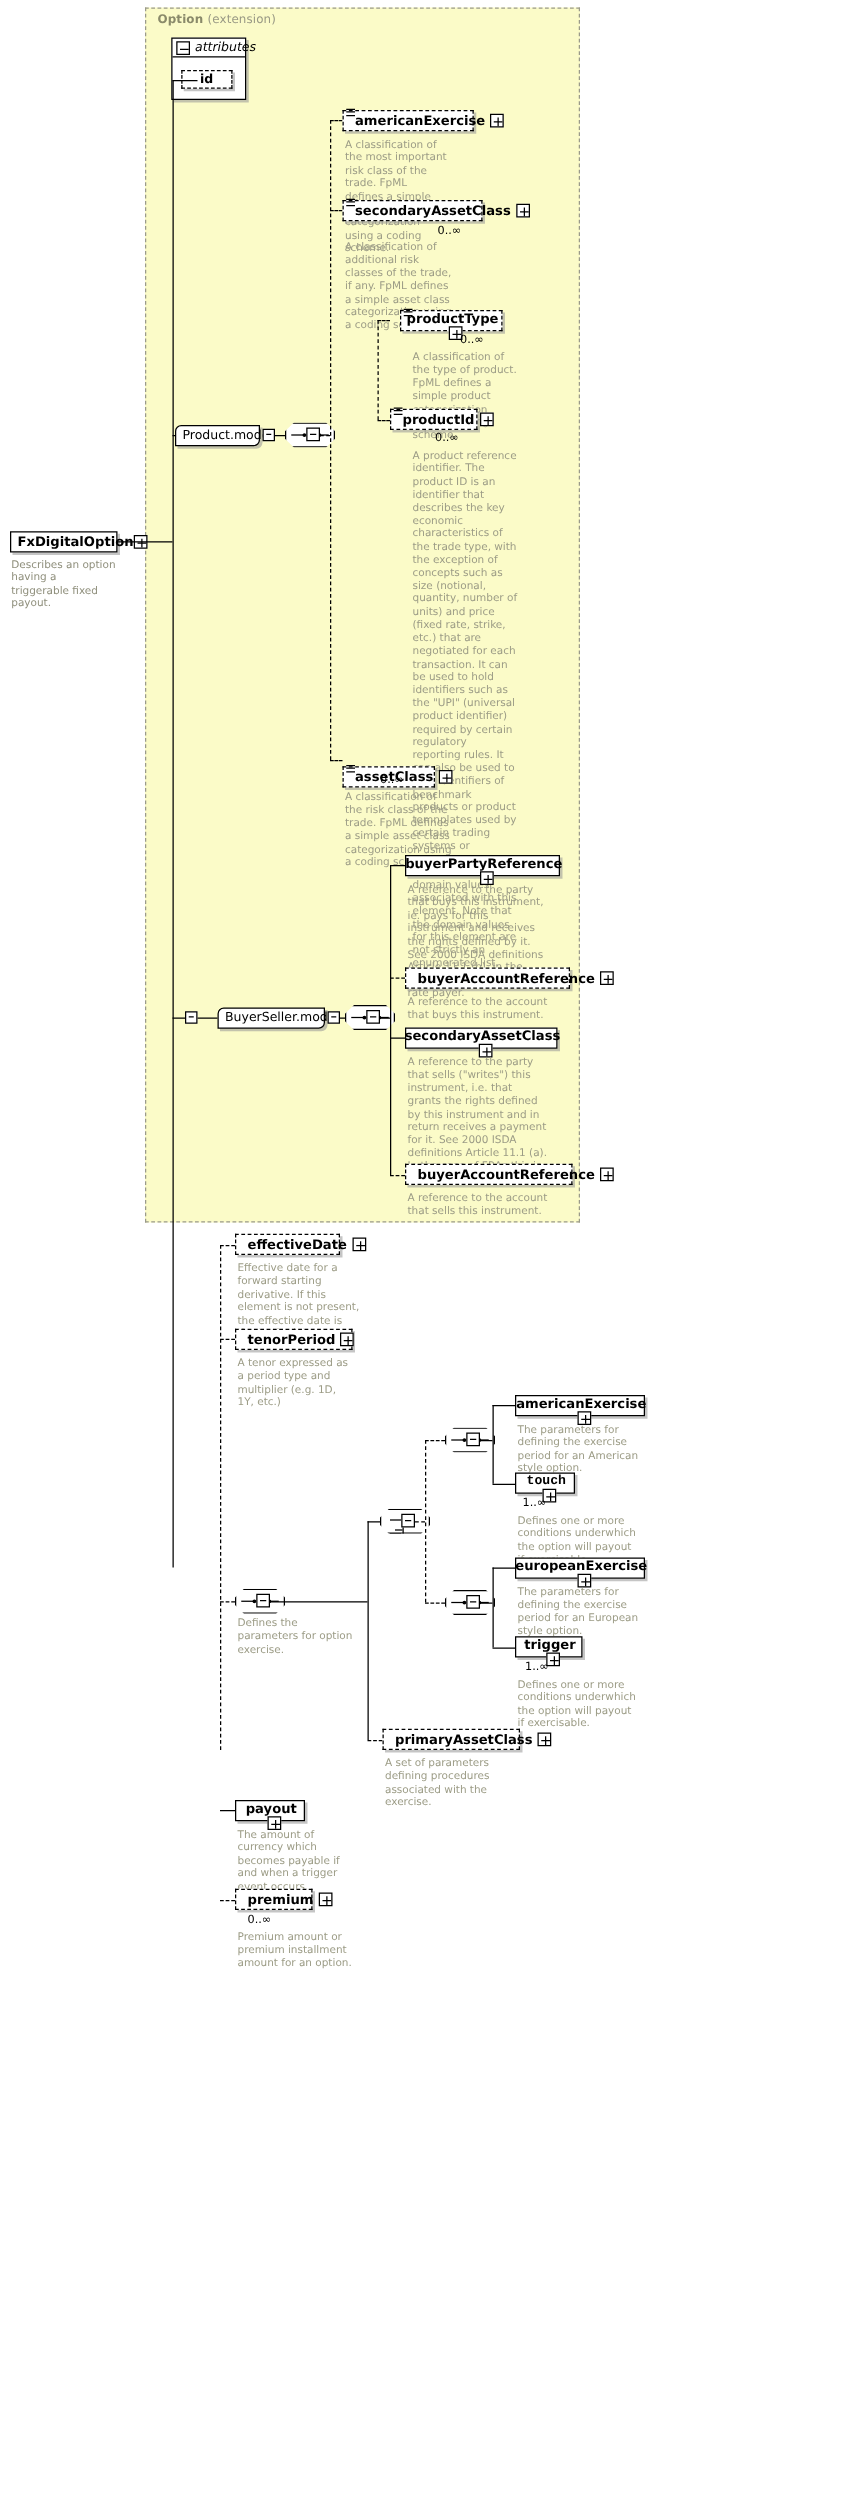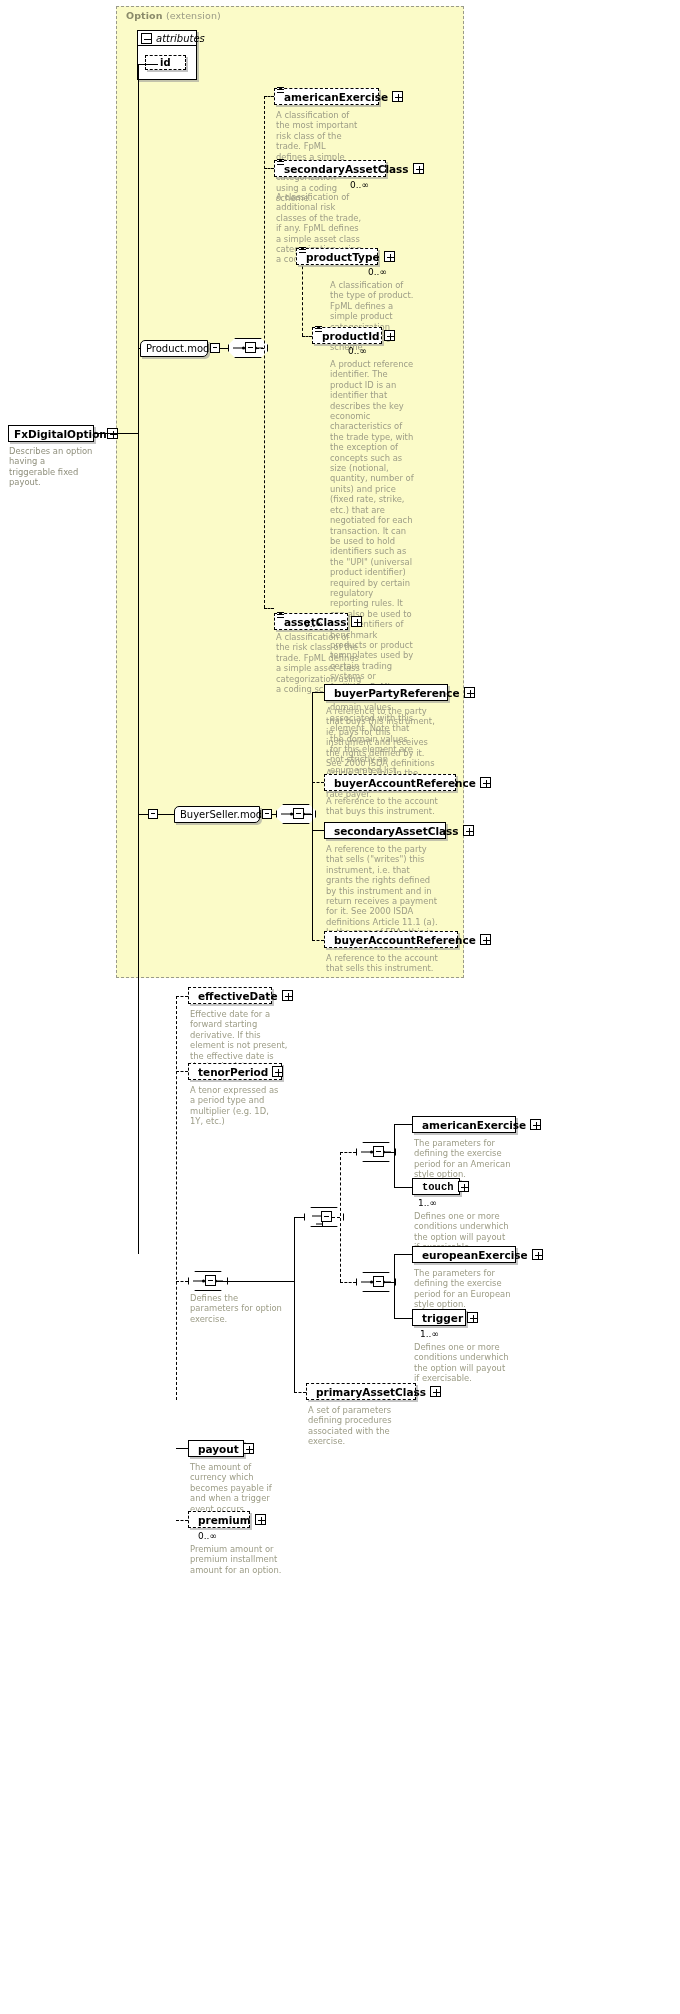--- a/index.html
+++ b/index.html
@@ -53,21 +53,21 @@
     display: flex;
     align-items: center;
     padding: 0 3px 0 9px;
     height: 17px;
     font-size: 10.5px;
     font-weight: bold;
     color: #000;
     white-space: nowrap;
     box-shadow: 2px 2px 0 rgba(150,150,150,.55);
   }
-  .node.req { border: 1.5px solid #000; }
+  .node.req { border: 1.5px solid #000; flex-direction: column; }
   .node.opt { border: 1.5px dashed #000; }
   .node .nlabel { flex: 1 1 auto; padding-right: 4px; }
 
   
   .node.repeat::before {
     content: "";
     position: absolute;
     left: 3px; top: 3px;
     width: 100%; height: 100%;
     border: 1.5px solid #000;
@@ -313,21 +313,21 @@
         <i></i>
       </span>
     <span class="nlabel">secondaryAssetClass</span>
     <span class="plus"></span>
   </div>
   <div class="card" style="left:350px; top:180px;">0..∞</div>
   <div class="doc" style="left:276px; top:192px; width:88px;">A classification of additional risk classes of the trade, if any. FpML defines a simple asset class categorization using a coding scheme.</div>
 
   <div class="ln dash-v" style="left:302px; top:256px; height:80px;"></div>
   <div class="ln dash-h" style="left:302px; top:256px; width:10px;"></div>
-  <div class="node opt repeat" style="left:296px; top:248px; width:82px;">
+  <div class="node opt repeat" style="left:320px; top:248px; width:82px;flex-direction:column;">
     <span class="seqmark">
         <i></i>
         <i></i>
         <i></i>
       </span>
     <span class="nlabel">productType</span>
     <span class="plus"></span>
   </div>
   <div class="card" style="left:368px; top:267px;">0..∞</div>
   <div class="doc" style="left:330px; top:280px; width:84px;">A classification of the type of product. FpML defines a simple product categorization using a coding scheme.</div>

